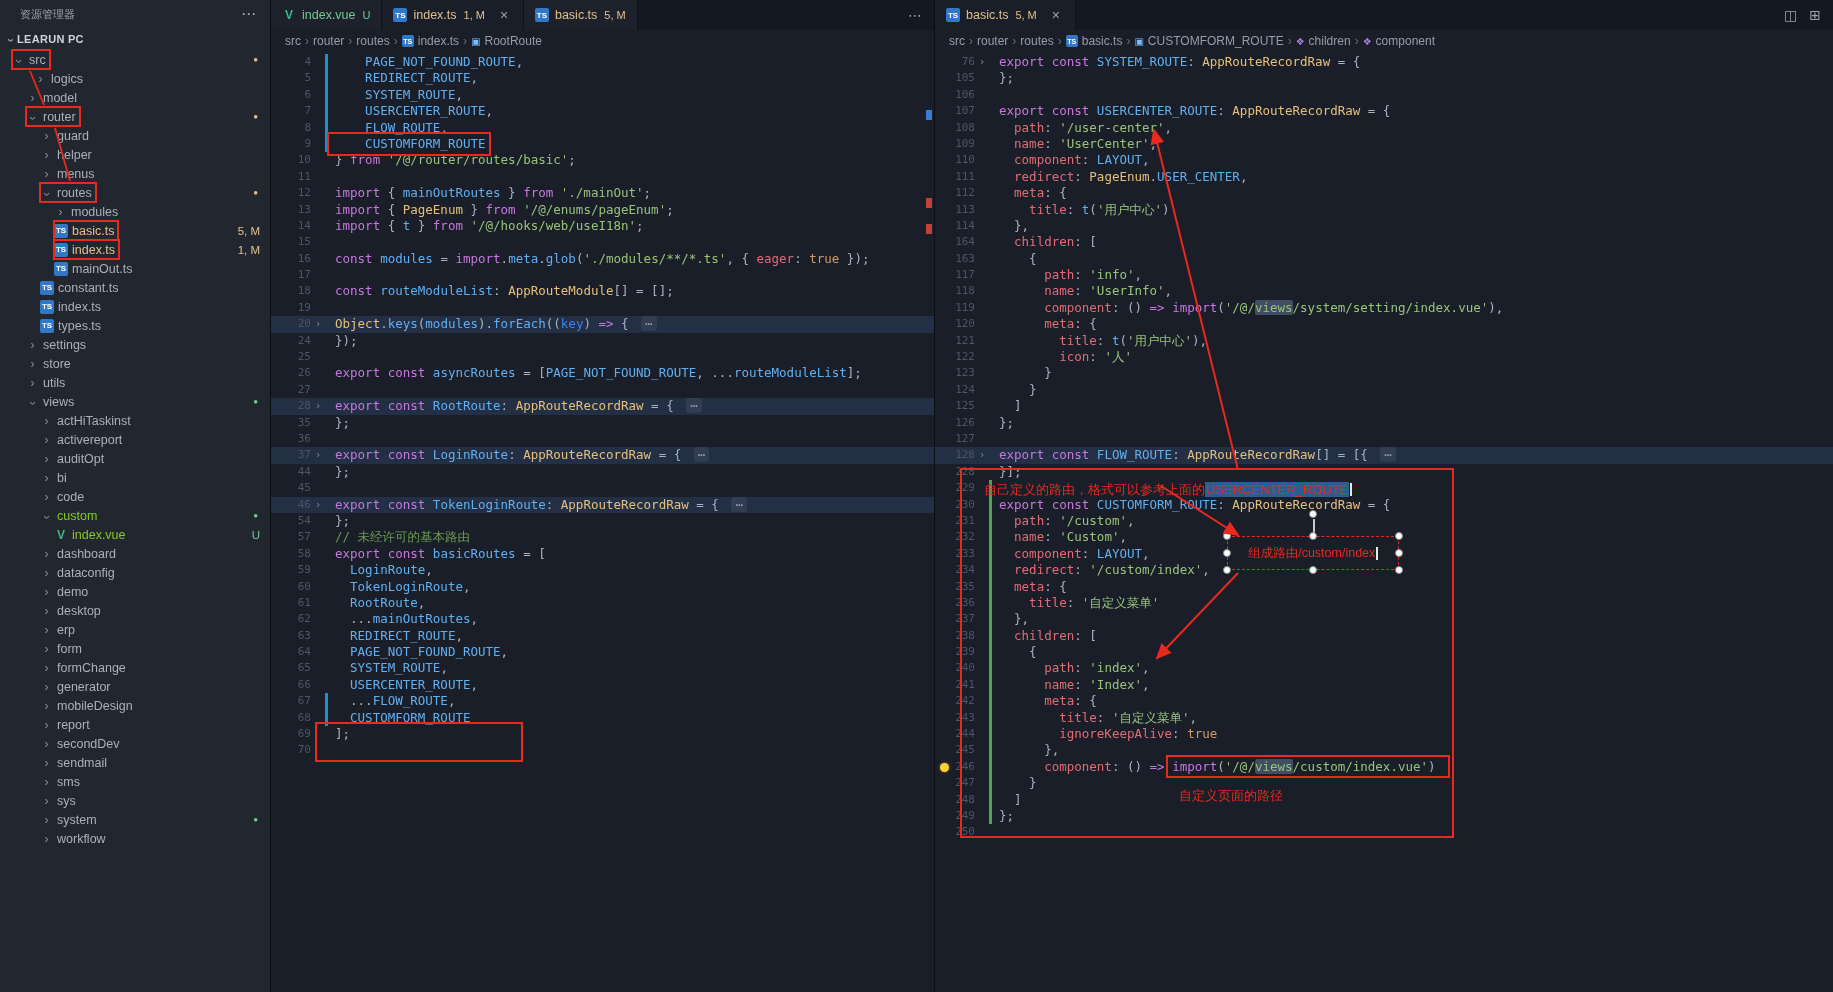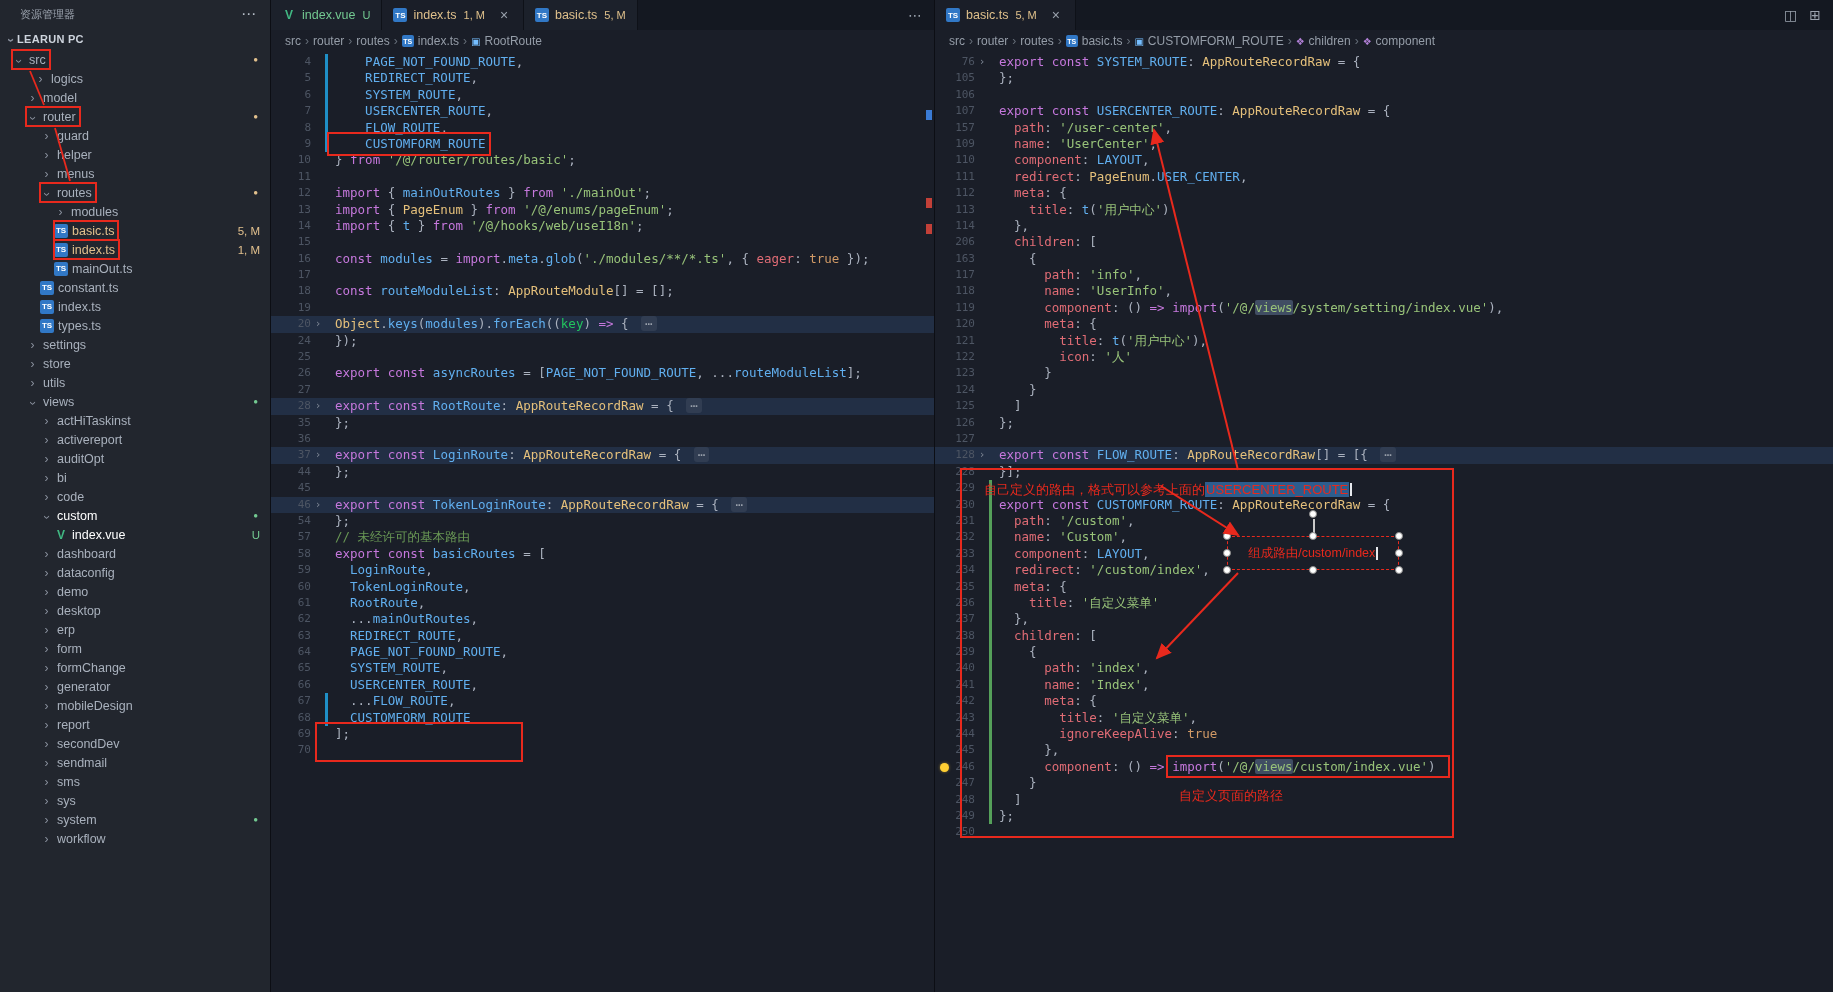--- a/index.html
+++ b/index.html
@@ -16,21 +16,21 @@
 .trow{display:flex;align-items:center;height:19px;font-size:12.5px;color:#a9b1bd;cursor:pointer;white-space:nowrap}
 .grp{display:inline-flex;align-items:center;height:19px;padding:0 4px 0 0}
 .trow.annotated .grp{outline:2px solid #e8291d;outline-offset:-1px}
 .chev{width:13px;flex:none;font-size:12px;color:#8a919e;display:inline-block;text-align:center;transform-origin:45% 55%}
 .chev.open{transform:rotate(90deg)}
 .fi{flex:none;display:inline-flex;align-items:center;justify-content:center}
 .fi.ts{width:14px;height:14px;background:#3178c6;color:#fff;font-size:8px;font-weight:bold;border-radius:2px}
 .fi.vue{width:14px;height:14px;color:#41b883;font-weight:bold;font-size:12px}
 .tlabel{margin-left:4px}
 .tlabel.mod{color:#e2c08d}
-.tlabel.new{color:#ffffff}
+.tlabel.new{color:#84cc16}
 .tbadge{margin-left:auto;margin-right:10px;font-size:11.5px}
 .tbadge.mod{color:#e2c08d}.tbadge.new{color:#73c991}
 .tdot{margin-left:auto;margin-right:12px;font-size:8px}
 .tdot.mod{color:#e2c08d}.tdot.new{color:#73c991}
 .sb-svg{position:absolute;left:0;top:0;pointer-events:none;z-index:4}
 .sb-svg line{stroke:#e8291d;stroke-width:1.8}
 
 
 .editors{flex:1;display:flex;min-width:0}
 .group{position:relative;background:#1a1e28;display:flex;flex-direction:column}
@@ -59,21 +59,21 @@
 .cl.hl{background:rgba(56,93,146,.28)}
 .ln{width:40px;flex:none;text-align:right;color:#4d5563;font-size:11px}
 .fd{width:14px;flex:none;text-align:center;color:#7d8694;font-size:11px}
 .gb{width:3px;flex:none;margin-right:7px}
 .gb.m{background:#1f8fc6}
 .gb.a{background:#55a05a}
 .tx{white-space:pre;color:#abb2bf}
 .bulb{position:absolute;left:5px;top:4px;width:9px;height:9px;border-radius:50%;background:#ffcf33;box-shadow:0 0 3px #ffcf3380}
 .tk-k{color:#c678dd}.tk-v{color:#61afef}.tk-t{color:#e5c07b}.tk-s{color:#98c379}
 .tk-pr{color:#e06c75}.tk-b{color:#d19a66}.tk-p{color:#abb2bf}.tk-c{color:#6a9955}
-.tk-f{color:#61afef}.tk-pm{color:#22c55e}
+.tk-f{color:#61afef}.tk-pm{color:#3b82f6}
 .tk-d{color:#99a0ab;background:rgba(255,255,255,.07);border-radius:3px;padding:0 4px;margin-left:5px}
 .tk-sh{color:#98c379;background:rgba(110,135,170,.45);border-radius:2px}
 
 
 .ann{position:absolute;z-index:5}
 .rbox{border:2px solid #e8291d;pointer-events:none}
 .note1{font-size:13px;color:#e8291d;white-space:nowrap;font-family:"Liberation Sans","DejaVu Sans",sans-serif}
 .selhl{background:#2d5d8e;padding:0 1px}
 .caret{display:inline-block;width:1.5px;height:13px;background:#e6e9ee;vertical-align:-2px;margin-left:1px}
 .note2{border:1.5px dashed #e8291d;color:#e8291d;font-size:12.5px;display:flex;align-items:center;justify-content:center;white-space:nowrap;font-family:"Liberation Sans","DejaVu Sans",sans-serif}
@@ -789,21 +789,21 @@
             <span class="gb "></span>
             <span class="tx"></span>
           </div>
           <div class="cl">
             <span class="ln">107</span>
             <span class="fd"></span>
             <span class="gb "></span>
             <span class="tx"><span class="tk-k">export</span><span class="tk-p"> </span><span class="tk-k">const</span><span class="tk-p"> </span><span class="tk-v">USERCENTER_ROUTE</span><span class="tk-p">: </span><span class="tk-t">AppRouteRecordRaw</span><span class="tk-p"> = {</span></span>
           </div>
           <div class="cl">
-            <span class="ln">157</span>
+            <span class="ln">108</span>
             <span class="fd"></span>
             <span class="gb "></span>
             <span class="tx"><span class="tk-p">  </span><span class="tk-pr">path</span><span class="tk-p">: </span><span class="tk-s">'/user-center'</span><span class="tk-p">,</span></span>
           </div>
           <div class="cl">
             <span class="ln">109</span>
             <span class="fd"></span>
             <span class="gb "></span>
             <span class="tx"><span class="tk-p">  </span><span class="tk-pr">name</span><span class="tk-p">: </span><span class="tk-s">'UserCenter'</span><span class="tk-p">,</span></span>
           </div>
@@ -831,21 +831,21 @@
             <span class="gb "></span>
             <span class="tx"><span class="tk-p">    </span><span class="tk-pr">title</span><span class="tk-p">: </span><span class="tk-f">t</span><span class="tk-p">(</span><span class="tk-s">'用户中心'</span><span class="tk-p">)</span></span>
           </div>
           <div class="cl">
             <span class="ln">114</span>
             <span class="fd"></span>
             <span class="gb "></span>
             <span class="tx"><span class="tk-p">  },</span></span>
           </div>
           <div class="cl">
-            <span class="ln">206</span>
+            <span class="ln">164</span>
             <span class="fd"></span>
             <span class="gb "></span>
             <span class="tx"><span class="tk-p">  </span><span class="tk-pr">children</span><span class="tk-p">: [</span></span>
           </div>
           <div class="cl">
             <span class="ln">163</span>
             <span class="fd"></span>
             <span class="gb "></span>
             <span class="tx"><span class="tk-p">    {</span></span>
           </div>

